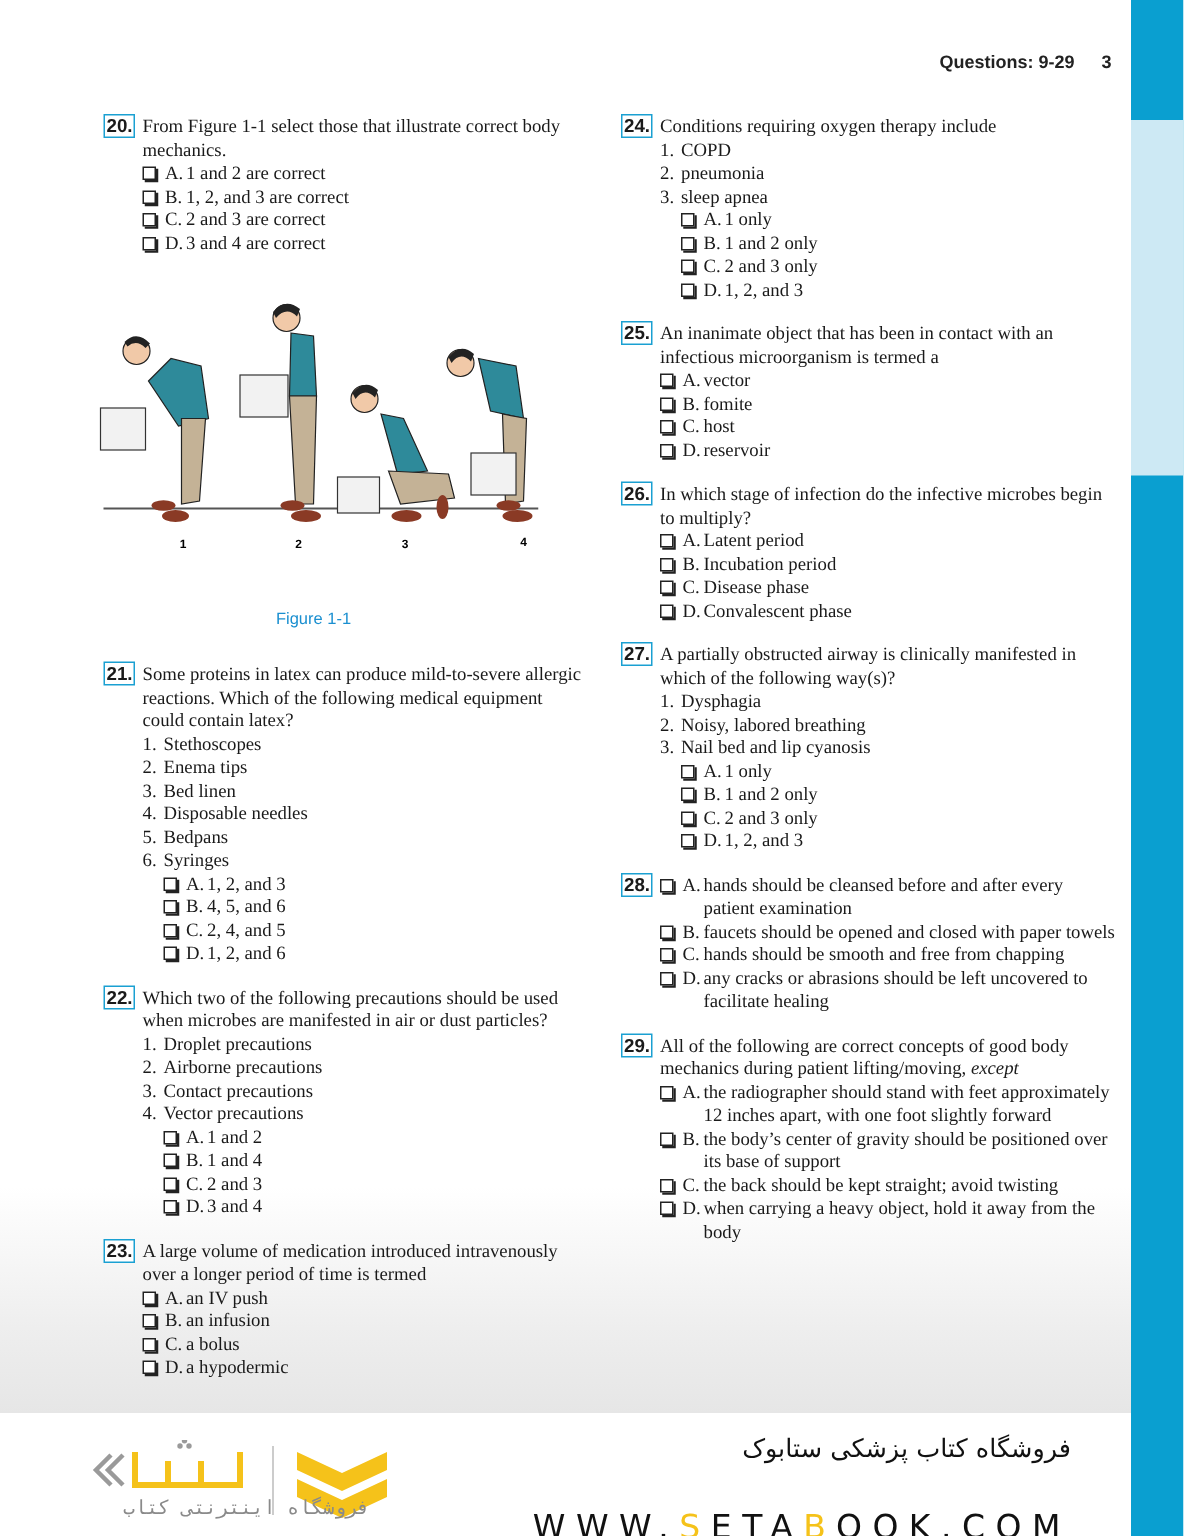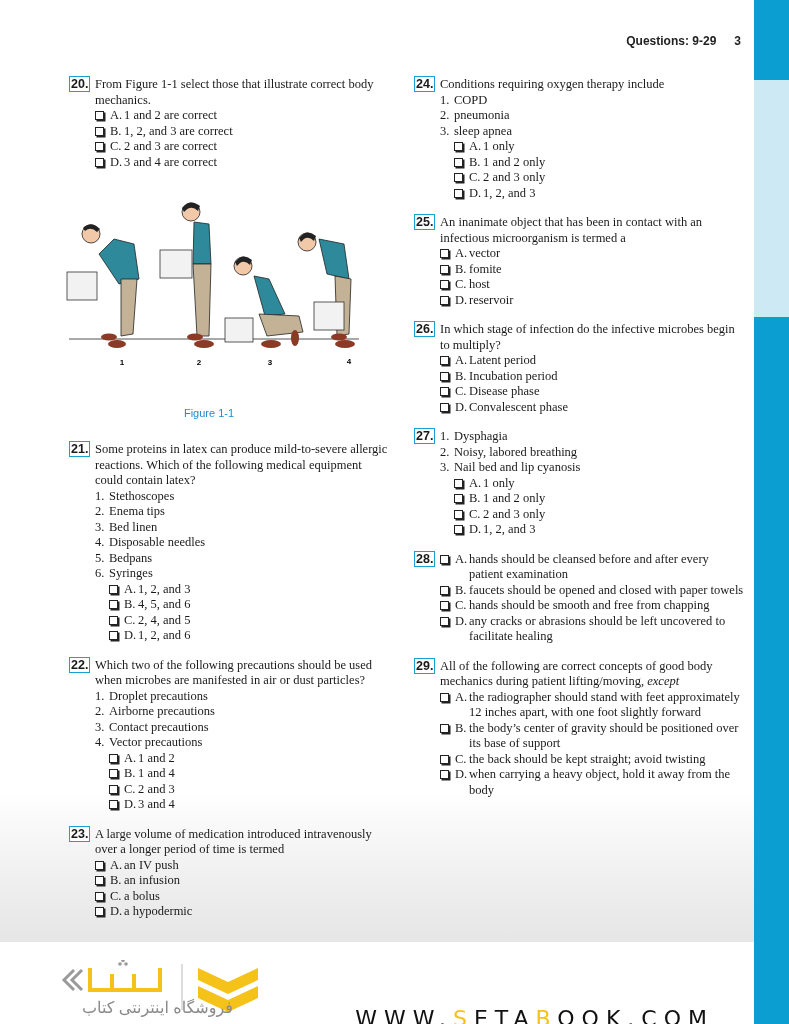--- a/index.html
+++ b/index.html
@@ -372,20 +372,21 @@
       <div class="opt">
           <span class="box"></span>
           <span class="letter">D.</span>
           <span class="txt">Convalescent phase</span>
         </div>
     </div>
   </div>
 
   <div class="q">
     <span class="qnum">27.</span>
+    <span class="stem">A partially obstructed airway is clinically manifested in which of the following way(s)?</span>
     <div class="items">
       <div class="item">
           <span class="n">1.</span>
           <span>Dysphagia</span>
         </div>
       <div class="item">
           <span class="n">2.</span>
           <span>Noisy, labored breathing</span>
         </div>
       <div class="item">
@@ -482,16 +483,17 @@
       <path d="M52 14 L52 30 M74 14 L74 30" stroke="#f5c21a" stroke-width="4"></path>
       <circle cx="60" cy="4" r="1.8" fill="#9a9a9a"></circle>
         <circle cx="66" cy="4" r="1.8" fill="#9a9a9a"></circle>
         <circle cx="63" cy="0.5" r="1.8" fill="#9a9a9a"></circle>
 
       <line x1="122" y1="4" x2="122" y2="50" stroke="#bbbbbb" stroke-width="1"></line>
 
       <path d="M138 8 L168 22 L198 8 L198 20 L168 34 L138 20 Z" fill="#f5c21a"></path>
       <path d="M138 26 L168 40 L198 26 L198 38 L168 52 L138 38 Z" fill="#f5c21a"></path>
     </svg>
-    <span style="position:absolute; left:22px; top:38px; font-family:Liberation Sans, sans-serif; font-size:16px; color:#8a8a8a; direction:rtl;">فروشگاه اینترنتی کتاب</span>
-  </div>
+    <span style="position:absolute; left:22px; top:38px; font-family:Liberation Mono, monospace; font-size:13px; color:#8a8a8a; direction:rtl;">فروشگاه اینترنتی کتاب</span>
+  </div>
+  <div class="footer-fa">فروشگاه کتاب پزشکی ستابوک</div>
   <div class="footer-url"><span>WWW.</span><span class="hl">S</span><span>ETA</span><span class="hl">B</span><span>OOK.COM</span></div>
 </div>
 
 </body></html>

